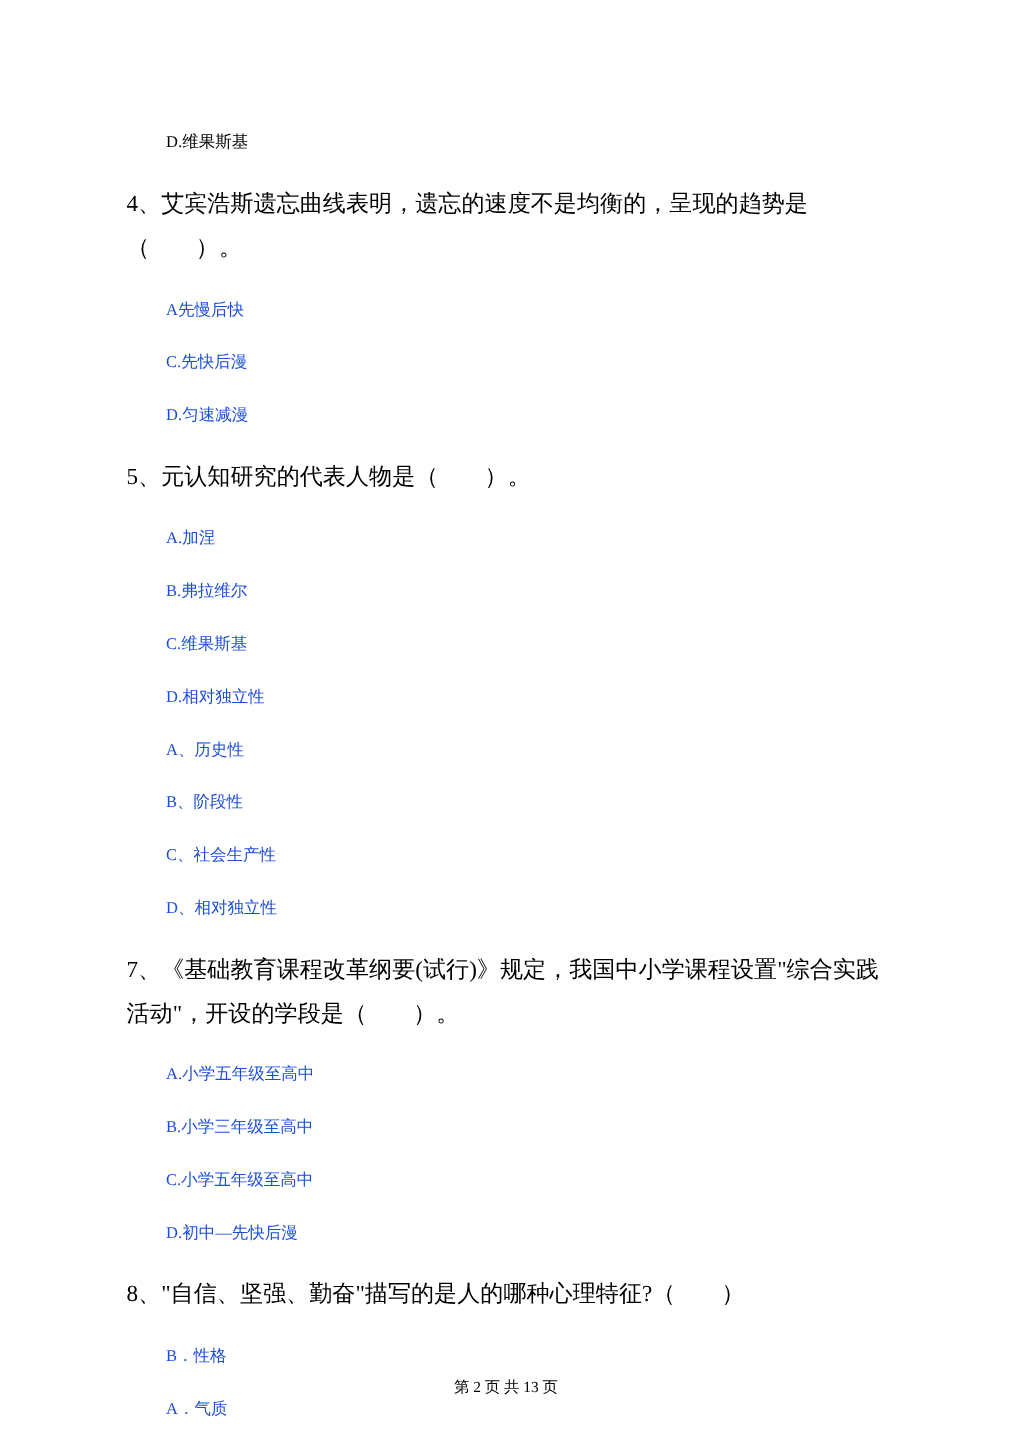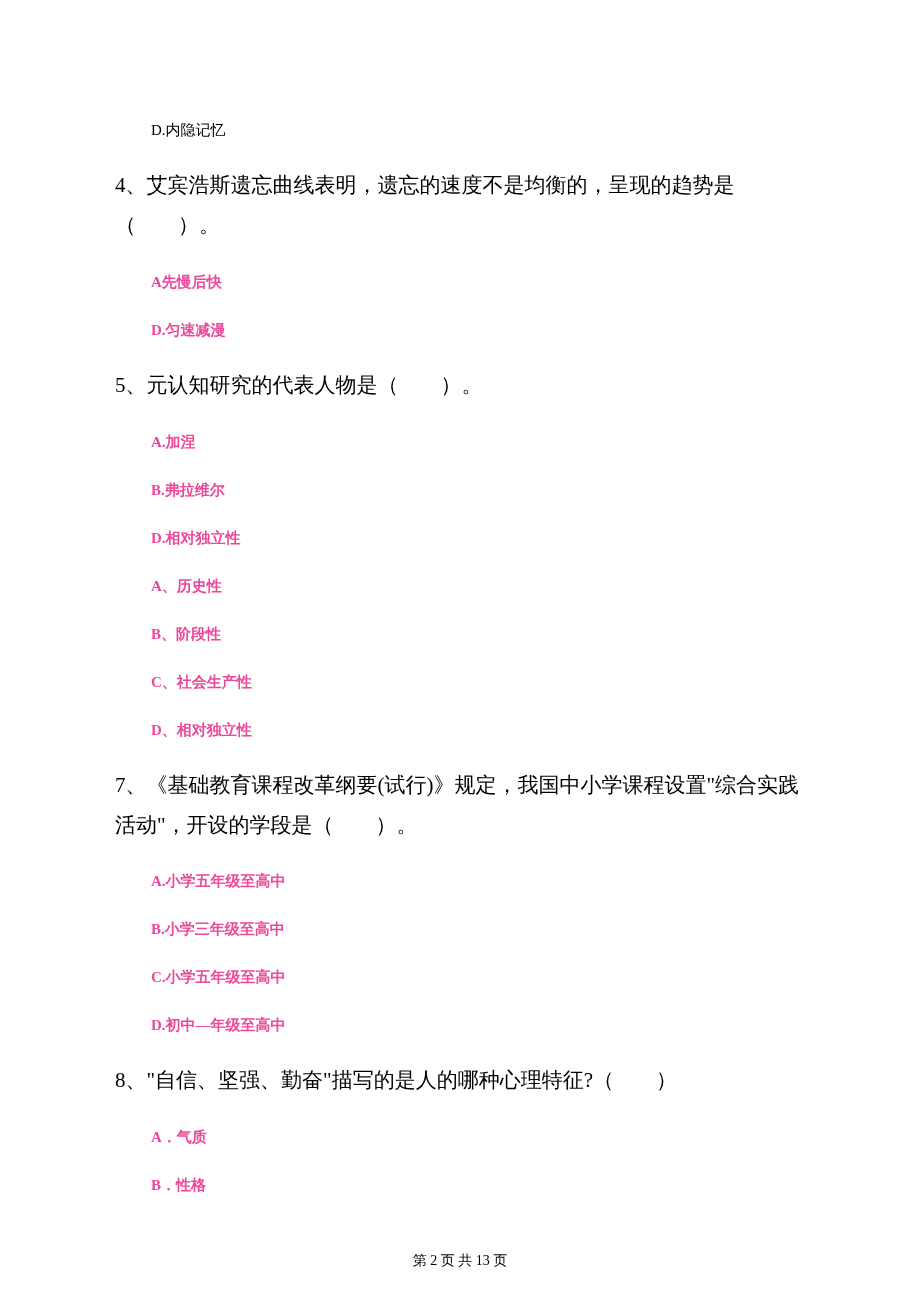--- a/index.html
+++ b/index.html
@@ -31,77 +31,78 @@
       color: #000;
     }
     .options-group {
       margin-left: 36px;
       margin-bottom: 8px;
     }
     .options-group .opt {
       font-size: 15px;
       line-height: 1.6;
       margin-bottom: 24px;
-      color: #ec4899;
-      font-weight: bold;
+      color: #1d4ed8;
     }
     .footer {
       position: absolute;
       bottom: 32px;
       left: 0;
       right: 0;
       text-align: center;
       font-size: 14px;
       color: #000;
     }
   </style>
 </head>
 <body>
 
 <div class="page">
 
-  <div class="option-single">D.内隐记忆</div>
+  <div class="option-single">D.维果斯基</div>
 
   <div class="question">
     <span>4、</span><span>艾宾浩斯遗忘曲线表明，遗忘的速度不是均衡的，呈现的趋势是（　　）。</span>
   </div>
   <div class="options-group">
     <div class="opt">A先慢后快</div>
+    <div class="opt">C.先快后漫</div>
     <div class="opt">D.匀速减漫</div>
   </div>
 
   <div class="question">
     <span>5、</span><span>元认知研究的代表人物是（　　）。</span>
   </div>
   <div class="options-group">
     <div class="opt">A.加涅</div>
     <div class="opt">B.弗拉维尔</div>
+    <div class="opt">C.维果斯基</div>
     <div class="opt">D.相对独立性</div>
   </div>
 
   <div class="options-group">
     <div class="opt">A、历史性</div>
     <div class="opt">B、阶段性</div>
     <div class="opt">C、社会生产性</div>
     <div class="opt">D、相对独立性</div>
   </div>
 
   <div class="question">
     <span>7、</span><span>《基础教育课程改革纲要(试行)》规定，我国中小学课程设置"综合实践活动"，开设的学段是（　　）。</span>
   </div>
   <div class="options-group">
     <div class="opt">A.小学五年级至高中</div>
     <div class="opt">B.小学三年级至高中</div>
     <div class="opt">C.小学五年级至高中</div>
-    <div class="opt">D.初中—年级至高中</div>
+    <div class="opt">D.初中—先快后漫</div>
   </div>
 
   <div class="question">
     <span>8、</span><span>"自信、坚强、勤奋"描写的是人的哪种心理特征?（　　）</span>
   </div>
   <div class="options-group">
+    <div class="opt">B．性格</div>
     <div class="opt">A．气质</div>
-    <div class="opt">B．性格</div>
   </div>
 
 </div>
 
 <div class="footer">第 2 页 共 13 页</div>
 
 </body></html>

